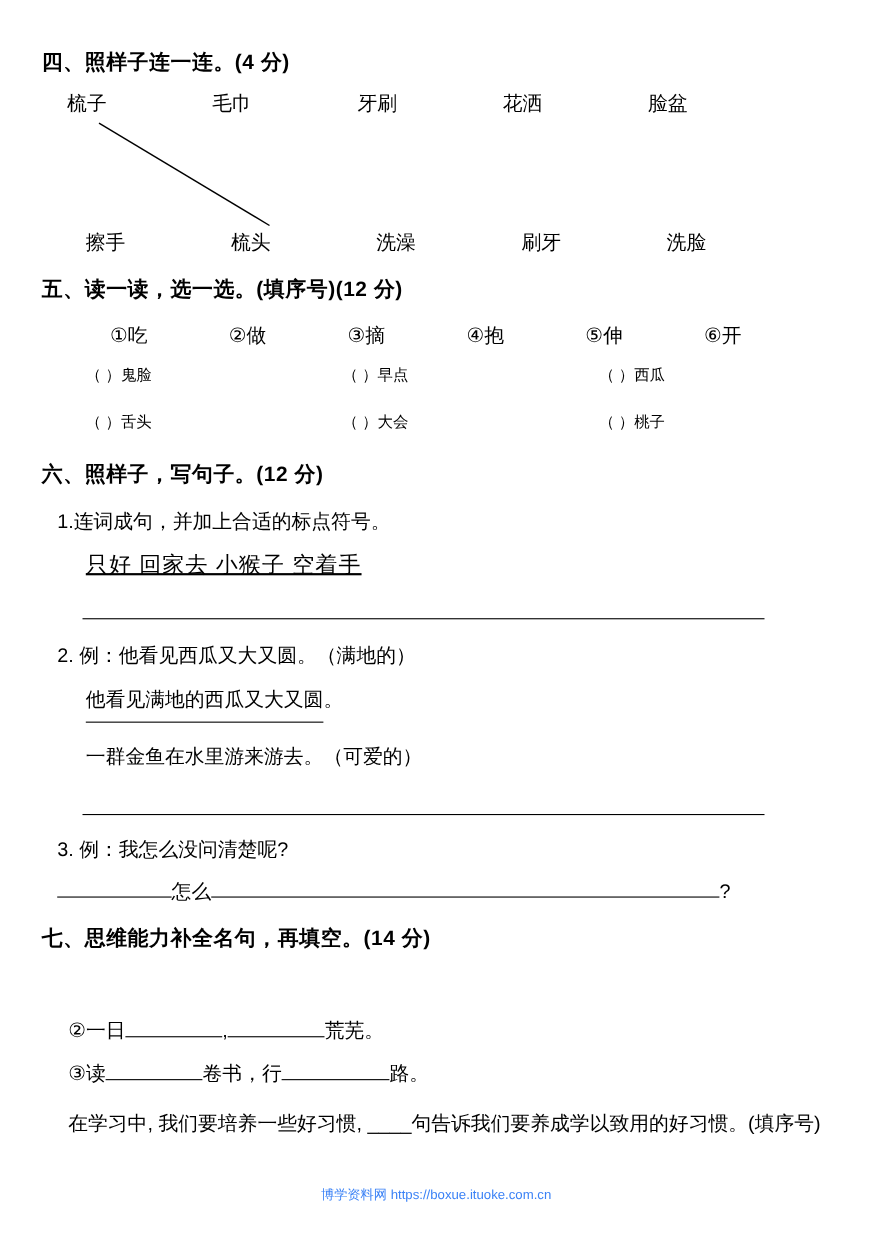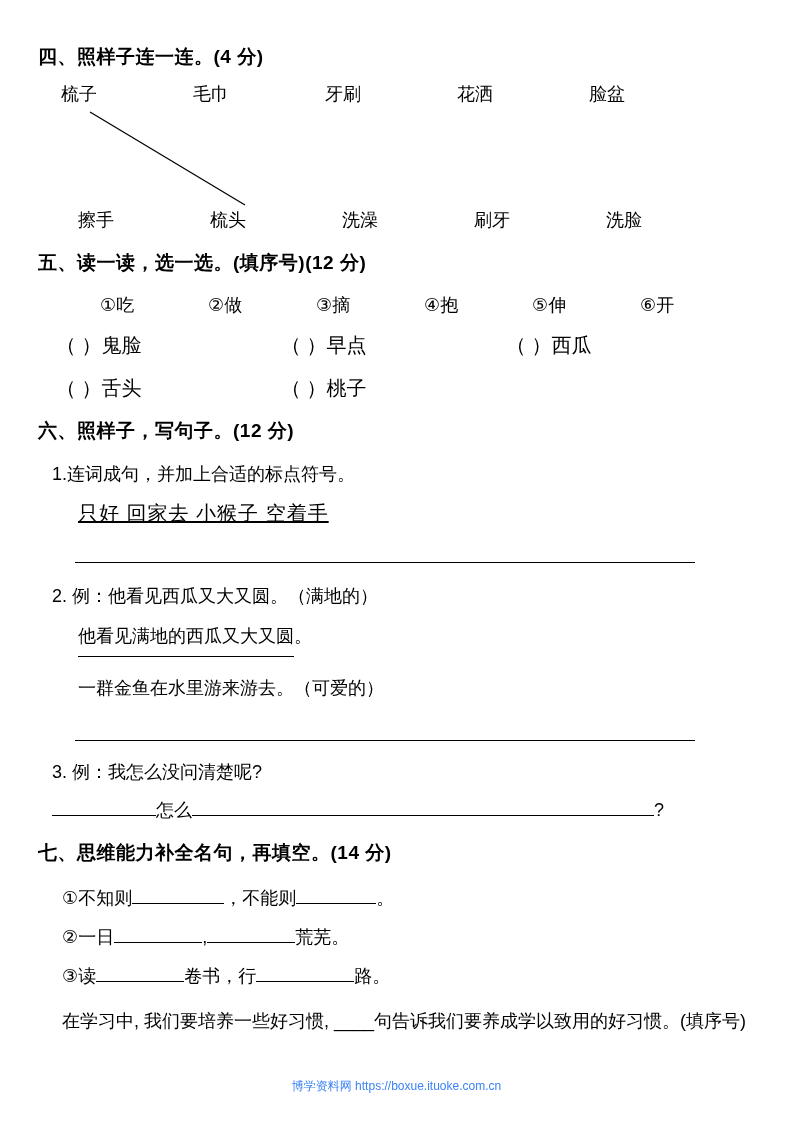--- a/index.html
+++ b/index.html
@@ -44,21 +44,21 @@
   #sec4-rowbot span { font-size: 18px; }
   .word-col { width: 132px; text-align: left; }
   #sec4-svg { left: 60px; top: 100px; }
 
   
   #sec5-title { left: 38px; top: 250px; }
   #sec5-opts { left: 100px; top: 293px; width: 660px; }
   .opt { width: 108px; font-size: 18px; }
   #sec5-r1 { left: 56px; top: 332px; width: 700px; }
   #sec5-r2 { left: 56px; top: 375px; width: 700px; }
-  .blankcell { width: 225px; font-size: 20px; }
+  .blankcell { width: 225px; font-size: 14px; margin-left: 22px; }
   .paren { letter-spacing: 0px; }
 
   
   #sec6-title { left: 38px; top: 418px; }
   #sec6-q1 { left: 52px; top: 462px; font-size: 18px; }
   #sec6-q1b { left: 78px; top: 500px; font-size: 20px; letter-spacing: 1px; text-decoration: underline;}
   .ansline {
     position: absolute;
     border-bottom: 1.3px solid #000;
   }
@@ -133,20 +133,21 @@
   </div>
 
   <div class="abs row body-text" id="sec5-r1">
     <span class="blankcell"><span class="paren">（      ）</span><span>鬼脸</span></span>
     <span class="blankcell"><span class="paren">（      ）</span><span>早点</span></span>
     <span class="blankcell"><span class="paren">（      ）</span><span>西瓜</span></span>
   </div>
 
   <div class="abs row body-text" id="sec5-r2">
     <span class="blankcell"><span class="paren">（      ）</span><span>舌头</span></span>
+    <span class="blankcell"><span class="paren">（      ）</span><span>大会</span></span>
     <span class="blankcell"><span class="paren">（      ）</span><span>桃子</span></span>
   </div>
 
   <div class="abs sec-title" id="sec6-title">六、照样子，写句子。(12 分)</div>
 
   <div class="abs body-text" id="sec6-q1">1.连词成句，并加上合适的标点符号。</div>
   <div class="abs body-text" id="sec6-q1b">只好  回家去  小猴子  空着手</div>
   <div class="ansline" id="line1"></div>
 
   <div class="abs body-text" id="sec6-q2">2. 例：他看见西瓜又大又圆。（满地的）</div>
@@ -154,23 +155,20 @@
   <div class="abs body-text" id="sec6-q2b">一群金鱼在水里游来游去。（可爱的）</div>
   <div class="ansline" id="line2"></div>
 
   <div class="abs body-text" id="sec6-q3">3. 例：我怎么没问清楚呢?</div>
   <div class="abs body-text" id="sec6-q3line">
     <span class="ul-inline" style="width:104px"></span><span>怎么</span><span class="ul-inline" style="width:462px"></span><span>?</span>
   </div>
 
   <div class="abs sec-title" id="sec7-title">七、思维能力补全名句，再填空。(14 分)</div>
 
-  <div class="abs body-text" id="sec7-1">
-    <span>①不知则</span><span class="ul-inline" style="width:92px"></span><span>，不能则</span><span class="ul-inline" style="width:80px"></span><span>。</span>
-  </div>
 
   <div class="abs body-text" id="sec7-2">
     <span>②一日</span><span class="ul-inline" style="width:88px"></span><span>,</span><span class="ul-inline" style="width:88px"></span><span>荒芜。</span>
   </div>
 
   <div class="abs body-text" id="sec7-3">
     <span>③读</span><span class="ul-inline" style="width:88px"></span><span>卷书，行</span><span class="ul-inline" style="width:98px"></span><span>路。</span>
   </div>
 
   <div class="abs body-text" id="sec7-4">在学习中, 我们要培养一些好习惯, ____句告诉我们要养成学以致用的好习惯。(填序号)</div>

